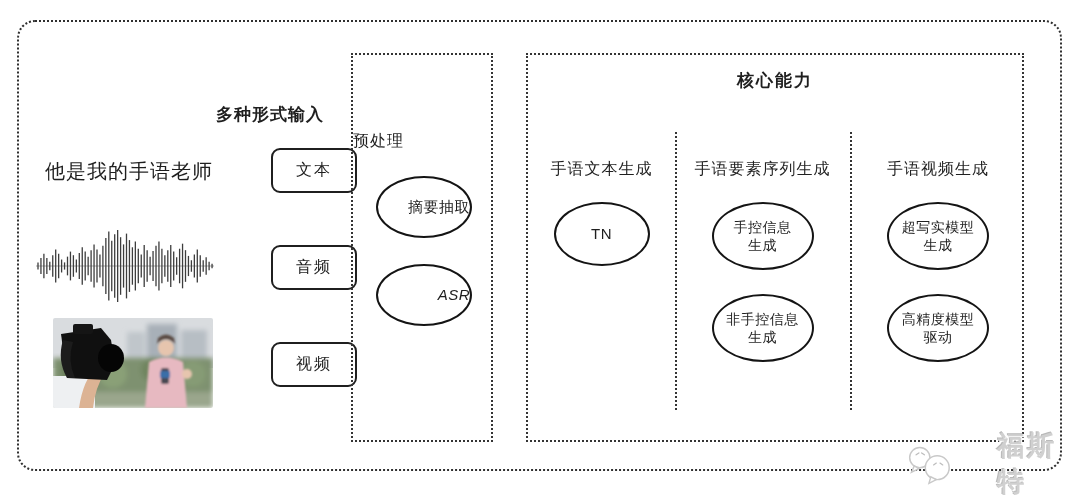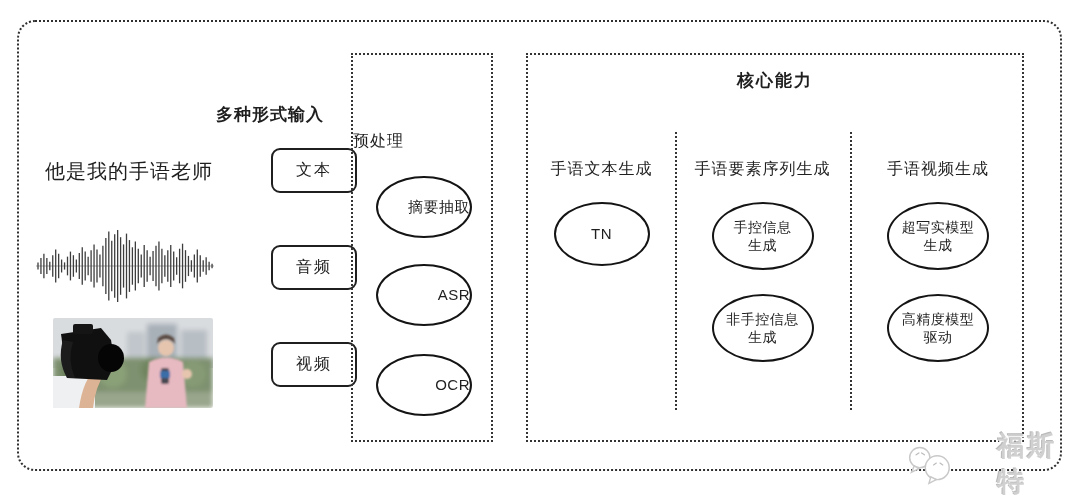--- a/index.html
+++ b/index.html
@@ -107,21 +107,21 @@
     justify-content: center;
     text-align: center;
     font-size: 15px;
     line-height: 1.3;
     white-space: pre-line;
     letter-spacing: 0.5px;
   }
   
   .scene-box .ellipse { left: 23px; width: 96px; height: 62px; justify-content: flex-end; }
   .scene-box .e1 { top: 121px; }
-  .scene-box .e2 { top: 209px; }
+  .scene-box .e2 { top: 209px; font-style: italic; }
   .scene-box .e3 { top: 299px; }
 
   
   .core-col {
     position: absolute;
     top: 0; height: 100%;
   }
   .core-col.c1 { left: 0;     width: 147px; }
   .core-col.c2 { left: 147px; width: 175px; }
   .core-col.c3 { left: 322px; width: 176px; }
@@ -299,23 +299,20 @@
   </div>
 
   <div class="dash-box scene-box">
     <div class="scene-subtitle">预处理</div>
     <div class="ellipse e1">
       <span>摘要抽取</span>
     </div>
     <div class="ellipse e2">
       <span>ASR</span>
     </div>
-    <div class="ellipse e3">
-      <span>OCR</span>
-    </div>
   </div>
 
   <div class="dash-box core-box">
     <div class="box-title">核心能力</div>
     <div class="col-divider d1"></div>
     <div class="col-divider d2"></div>
 
     <div class="core-col c1">
       <div class="col-header">手语文本生成</div>
       <div class="ellipse row1">

